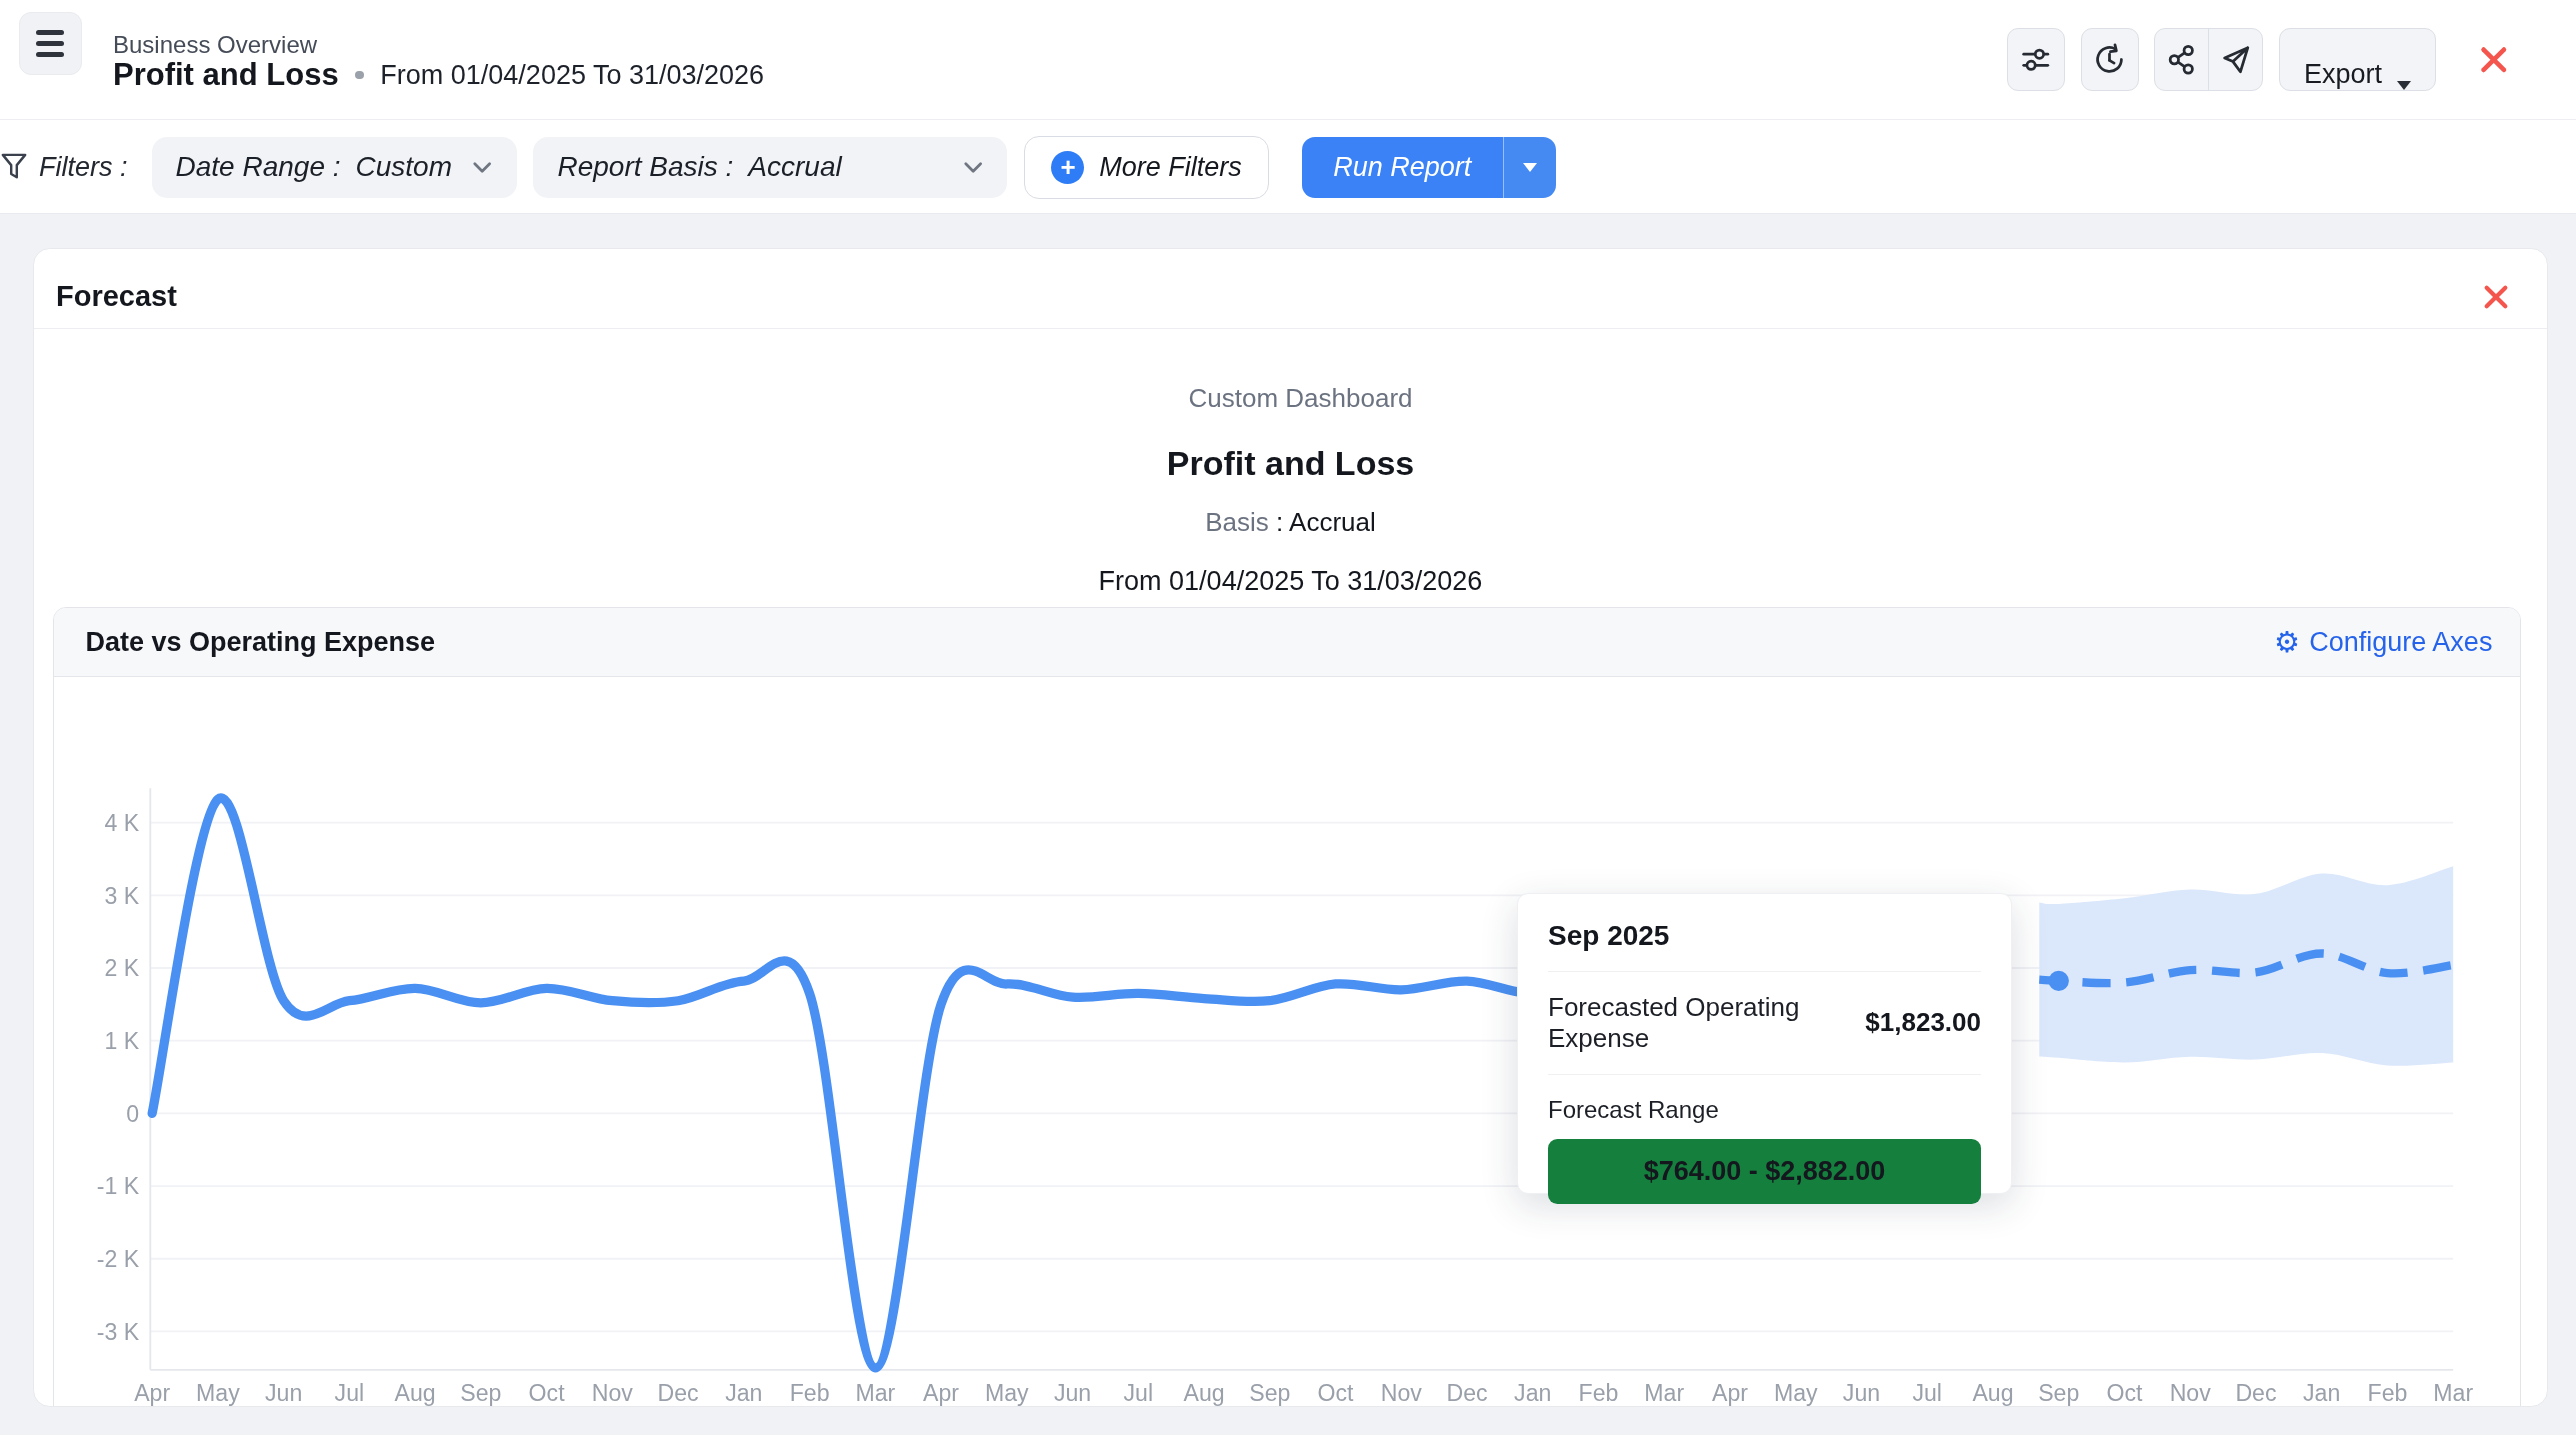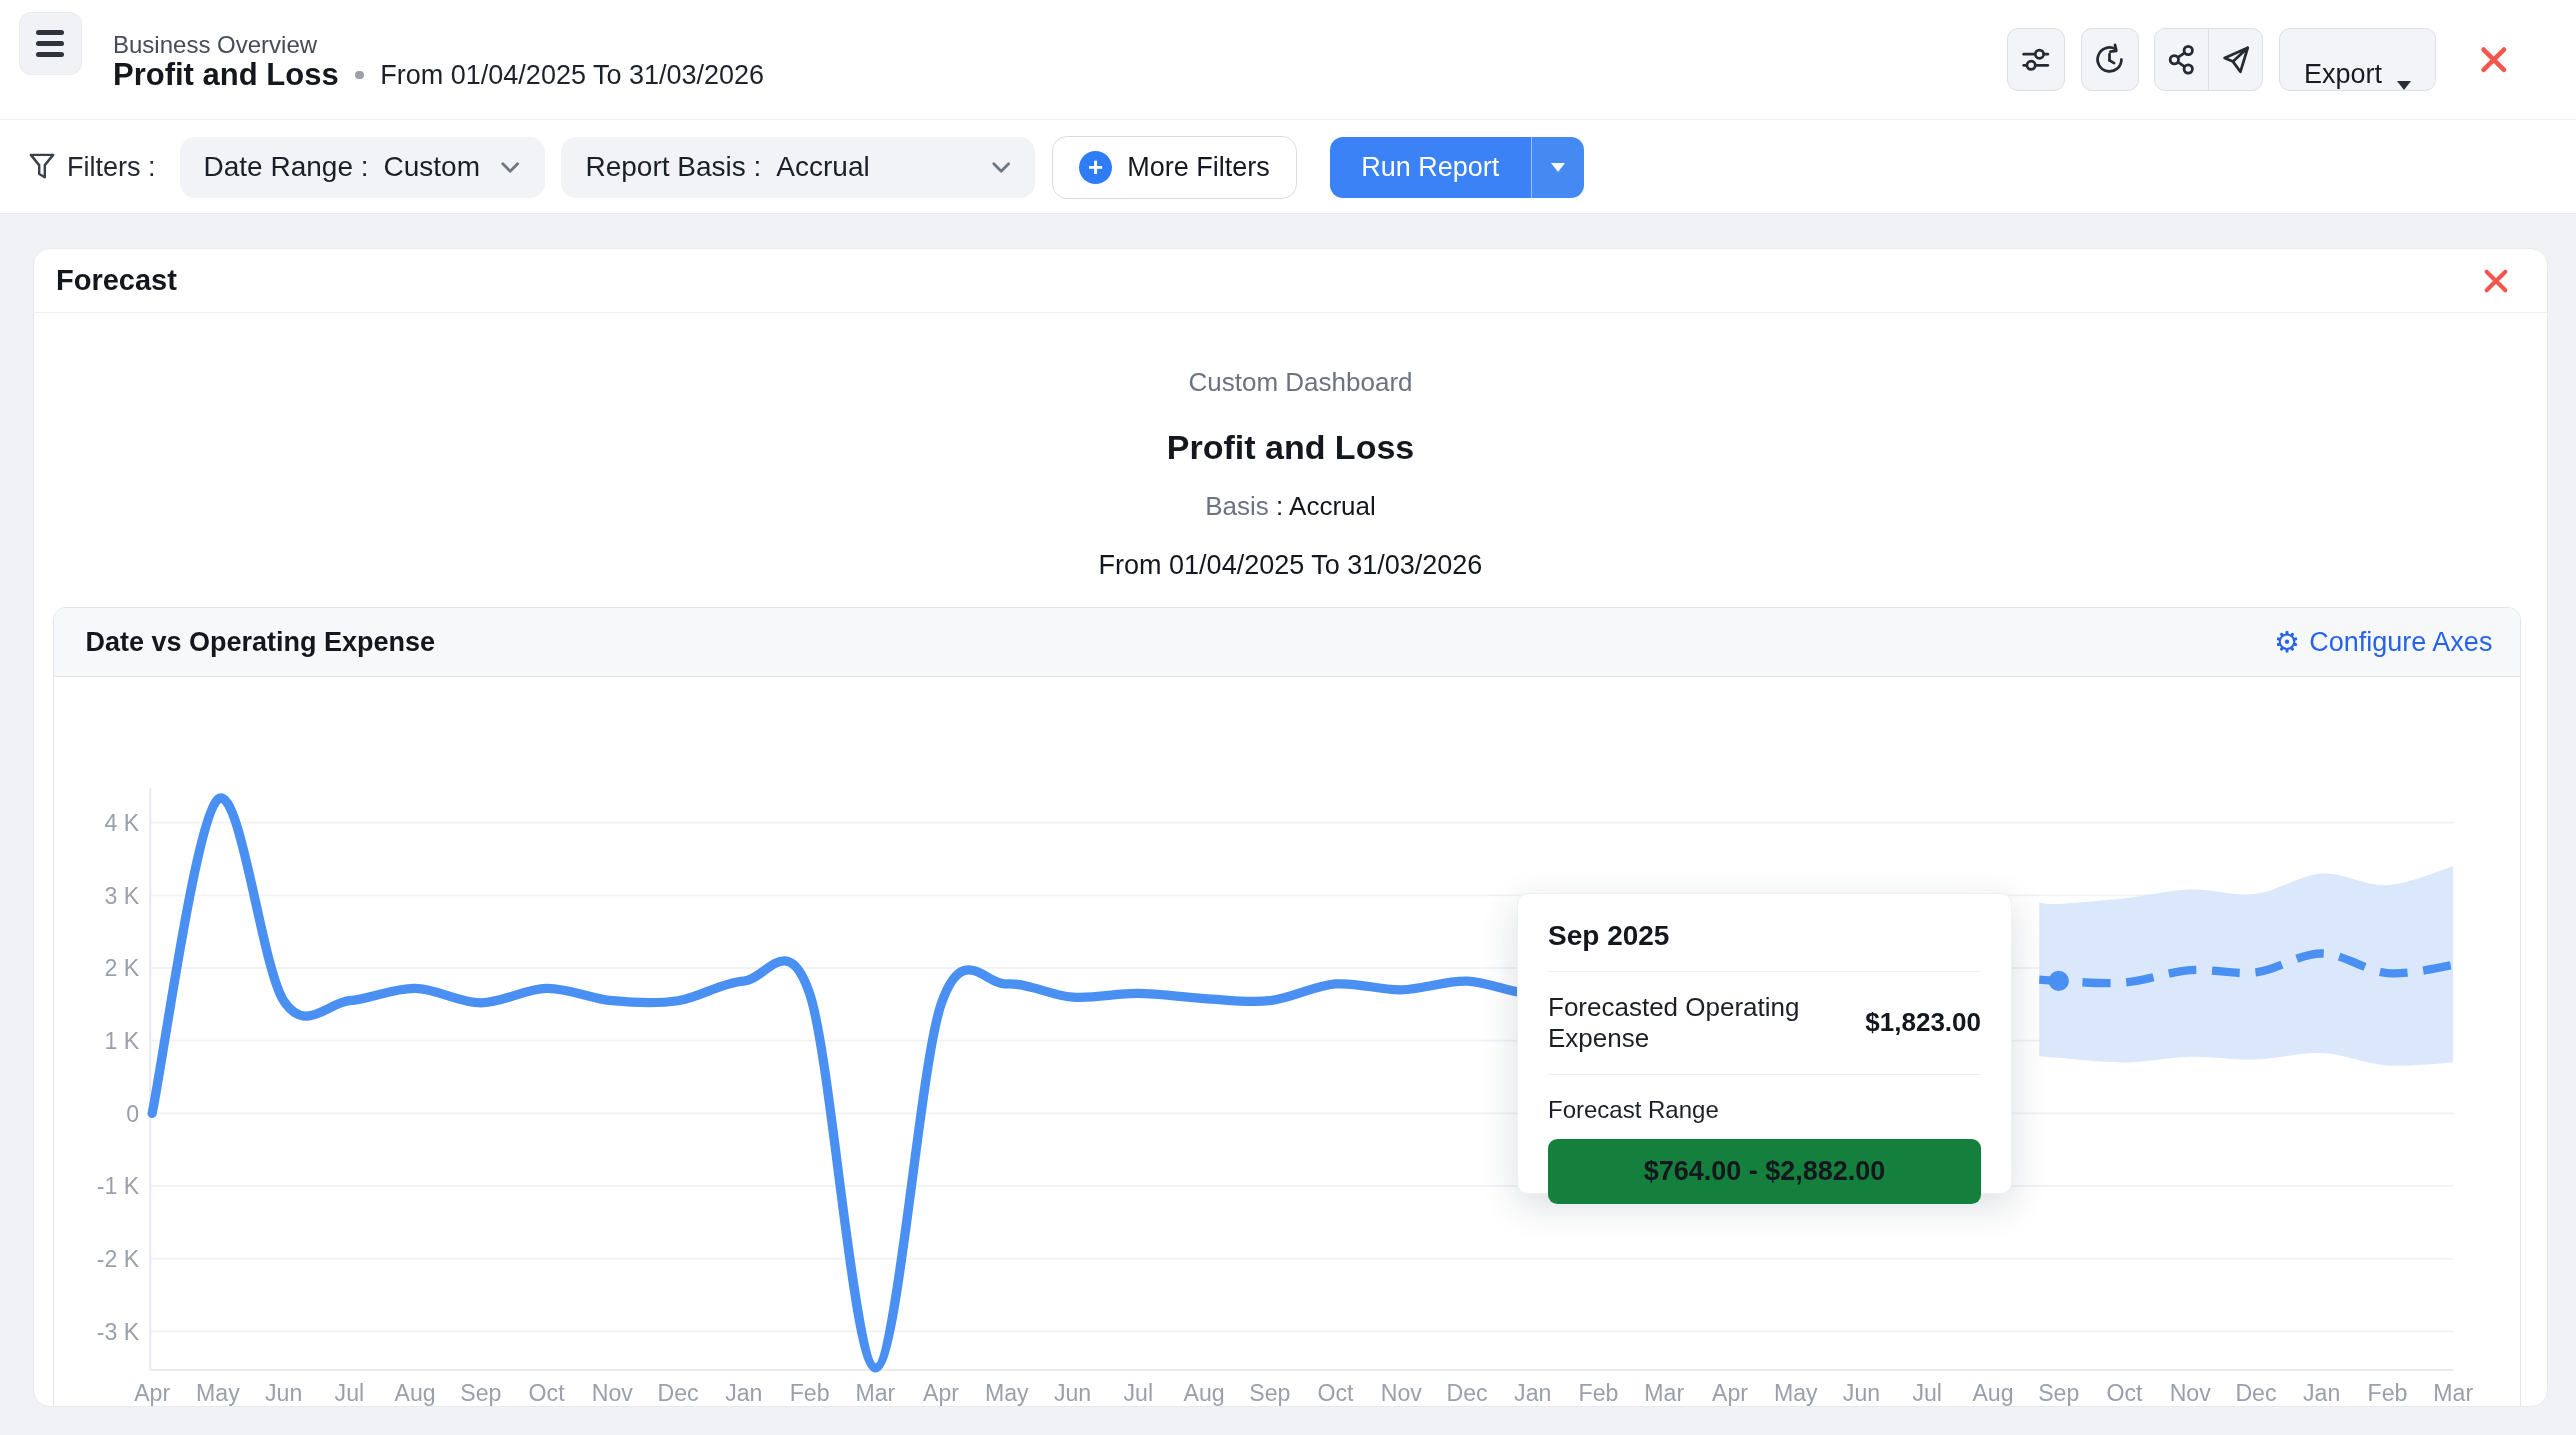--- a/index.html
+++ b/index.html
@@ -28,21 +28,21 @@
   .icon-group .seg{width:53px;height:61px;display:flex;align-items:center;justify-content:center;cursor:pointer;}
   .icon-group .seg + .seg{border-left:1.9px solid #dcdfe5;}
   .export-btn{margin-left:15.7px;height:61px;padding:0 24px;background:#f3f4f7;border:1.9px solid #dcdfe5;
               border-radius:11px;display:flex;align-items:flex-end;gap:15px;font-size:27px;color:#181b22;cursor:pointer;}
   .caret-dark{width:0;height:0;border-left:7.4px solid transparent;border-right:7.4px solid transparent;
               border-top:9.3px solid #2a2e36;}
   .topbar-close{margin-left:39px;width:37px;height:37px;display:flex;align-items:center;justify-content:center;cursor:pointer;}
 
   
   .filtersbar{position:absolute;top:121px;left:0;width:2576px;height:93px;background:#fff;
-              border-bottom:1.9px solid #e9eaef;display:flex;align-items:center;padding-left:28px;box-sizing:border-box;}
+              border-bottom:1.9px solid #e9eaef;display:flex;align-items:center;box-sizing:border-box;font-style:italic;}
   .filters-label{display:flex;align-items:center;gap:11px;font-size:27px;color:#23272f;}
   .pill{height:61px;background:#f2f3f6;border-radius:15px;display:flex;align-items:center;
         padding:0 24px;font-size:28px;color:#1b1f27;box-sizing:border-box;cursor:pointer;}
   .pill .lbl{color:#1b1f27;}
   .pill .val{margin-left:15px;color:#1b1f27;}
   .pill-date{margin-left:24px;}
   .pill-basis{margin-left:16.7px;width:474px;justify-content:space-between;}
   .pill-basis .chev{margin-left:auto;}
   .chev{margin-left:20.4px;}
   .more-filters{margin-left:16.7px;height:61px;background:#fff;border:1.9px solid #d9dce2;border-radius:15px;
@@ -54,21 +54,21 @@
   .run-caret{background:#4589f2;width:52px;display:flex;align-items:center;justify-content:center;
              border-left:1.9px solid rgba(255,255,255,.45);}
   .caret-white{width:0;height:0;border-left:7.4px solid transparent;border-right:7.4px solid transparent;
                border-top:9.3px solid #fff;}
 
   
   .page{position:absolute;top:214px;left:0;width:2576px;height:1221px;background:#f1f2f6;}
   .forecast-card{position:absolute;left:33px;top:34px;width:2515px;height:1159px;background:#fff;
                  border:1.9px solid #e7e9ed;border-radius:16.7px;box-sizing:border-box;overflow:hidden;}
   .fc-header{height:63px;display:flex;align-items:center;justify-content:space-between;
-             padding:0 33px 0 22px;border-bottom:1.9px solid #eceef2;}
+             padding:16px 33px 0 22px;border-bottom:1.9px solid #eceef2;}
   .fc-title{font-size:29px;font-weight:bold;color:#14171d;}
   .fc-close{width:37px;height:37px;display:flex;align-items:center;justify-content:center;cursor:pointer;}
 
   .center-block{text-align:center;padding-top:54px;}
   .cb-sub{font-size:26px;color:#6b7280;padding-left:20px;}
   .cb-title{font-size:34px;font-weight:bold;color:#14171d;margin-top:30px;}
   .cb-basis{font-size:26px;margin-top:24px;color:#14171d;}
   .cb-basis .gray{color:#6b7280;}
   .cb-period{font-size:27px;margin-top:28px;color:#14171d;}
 

